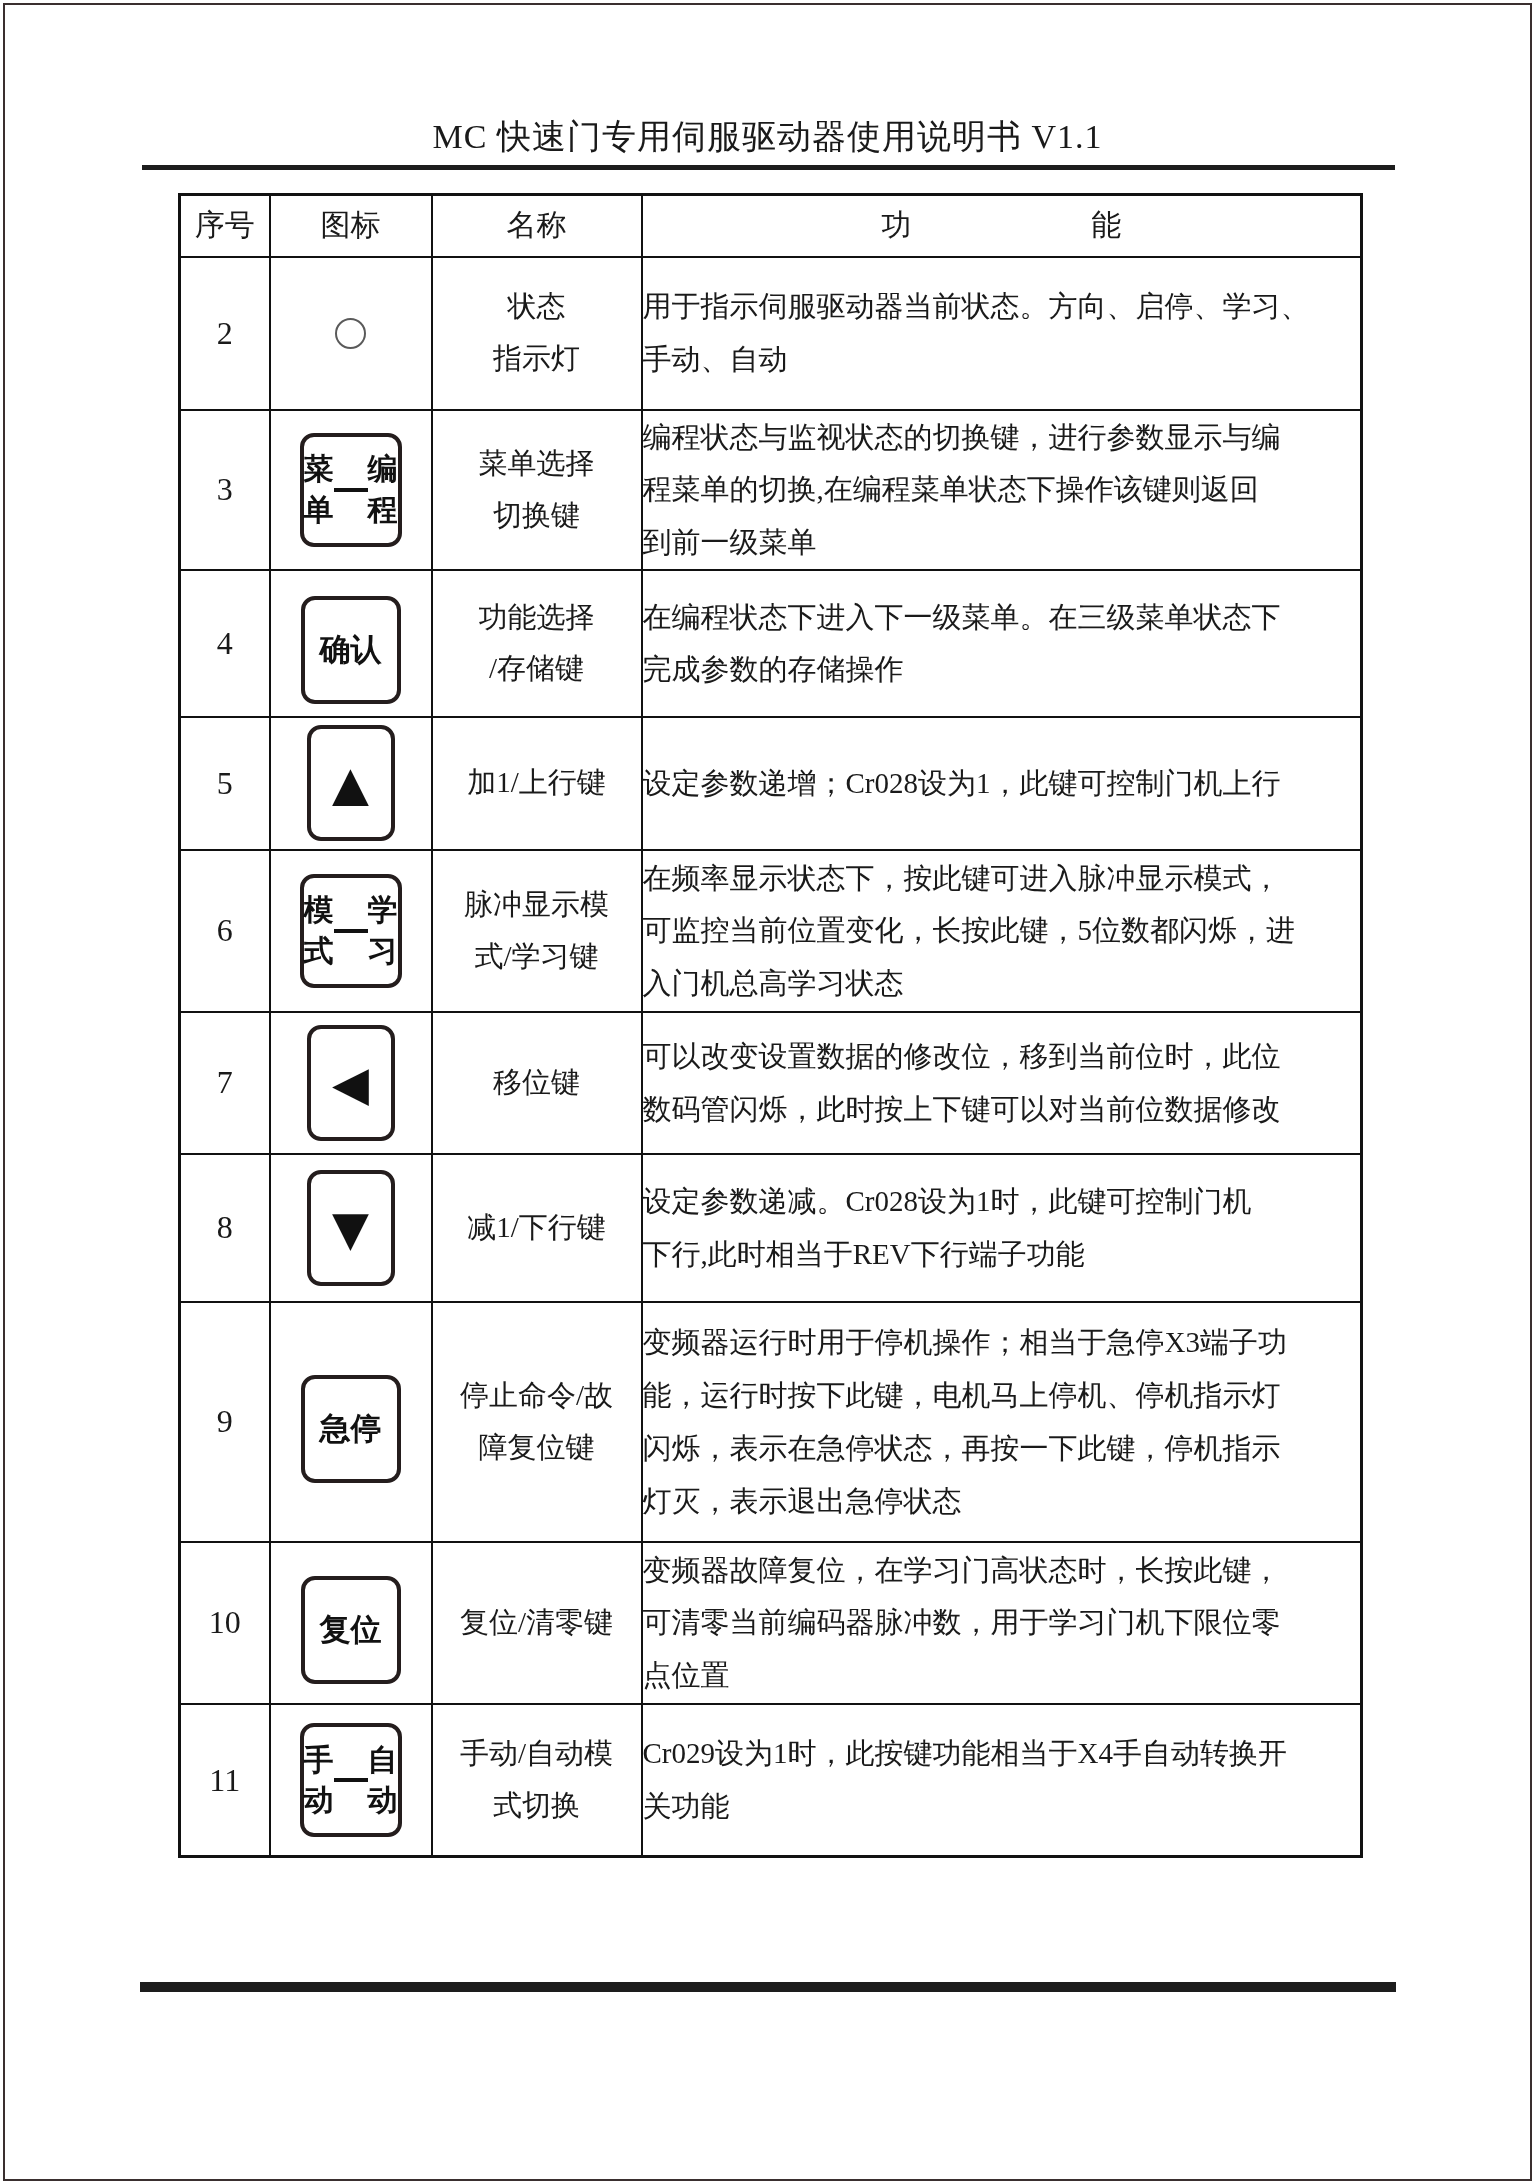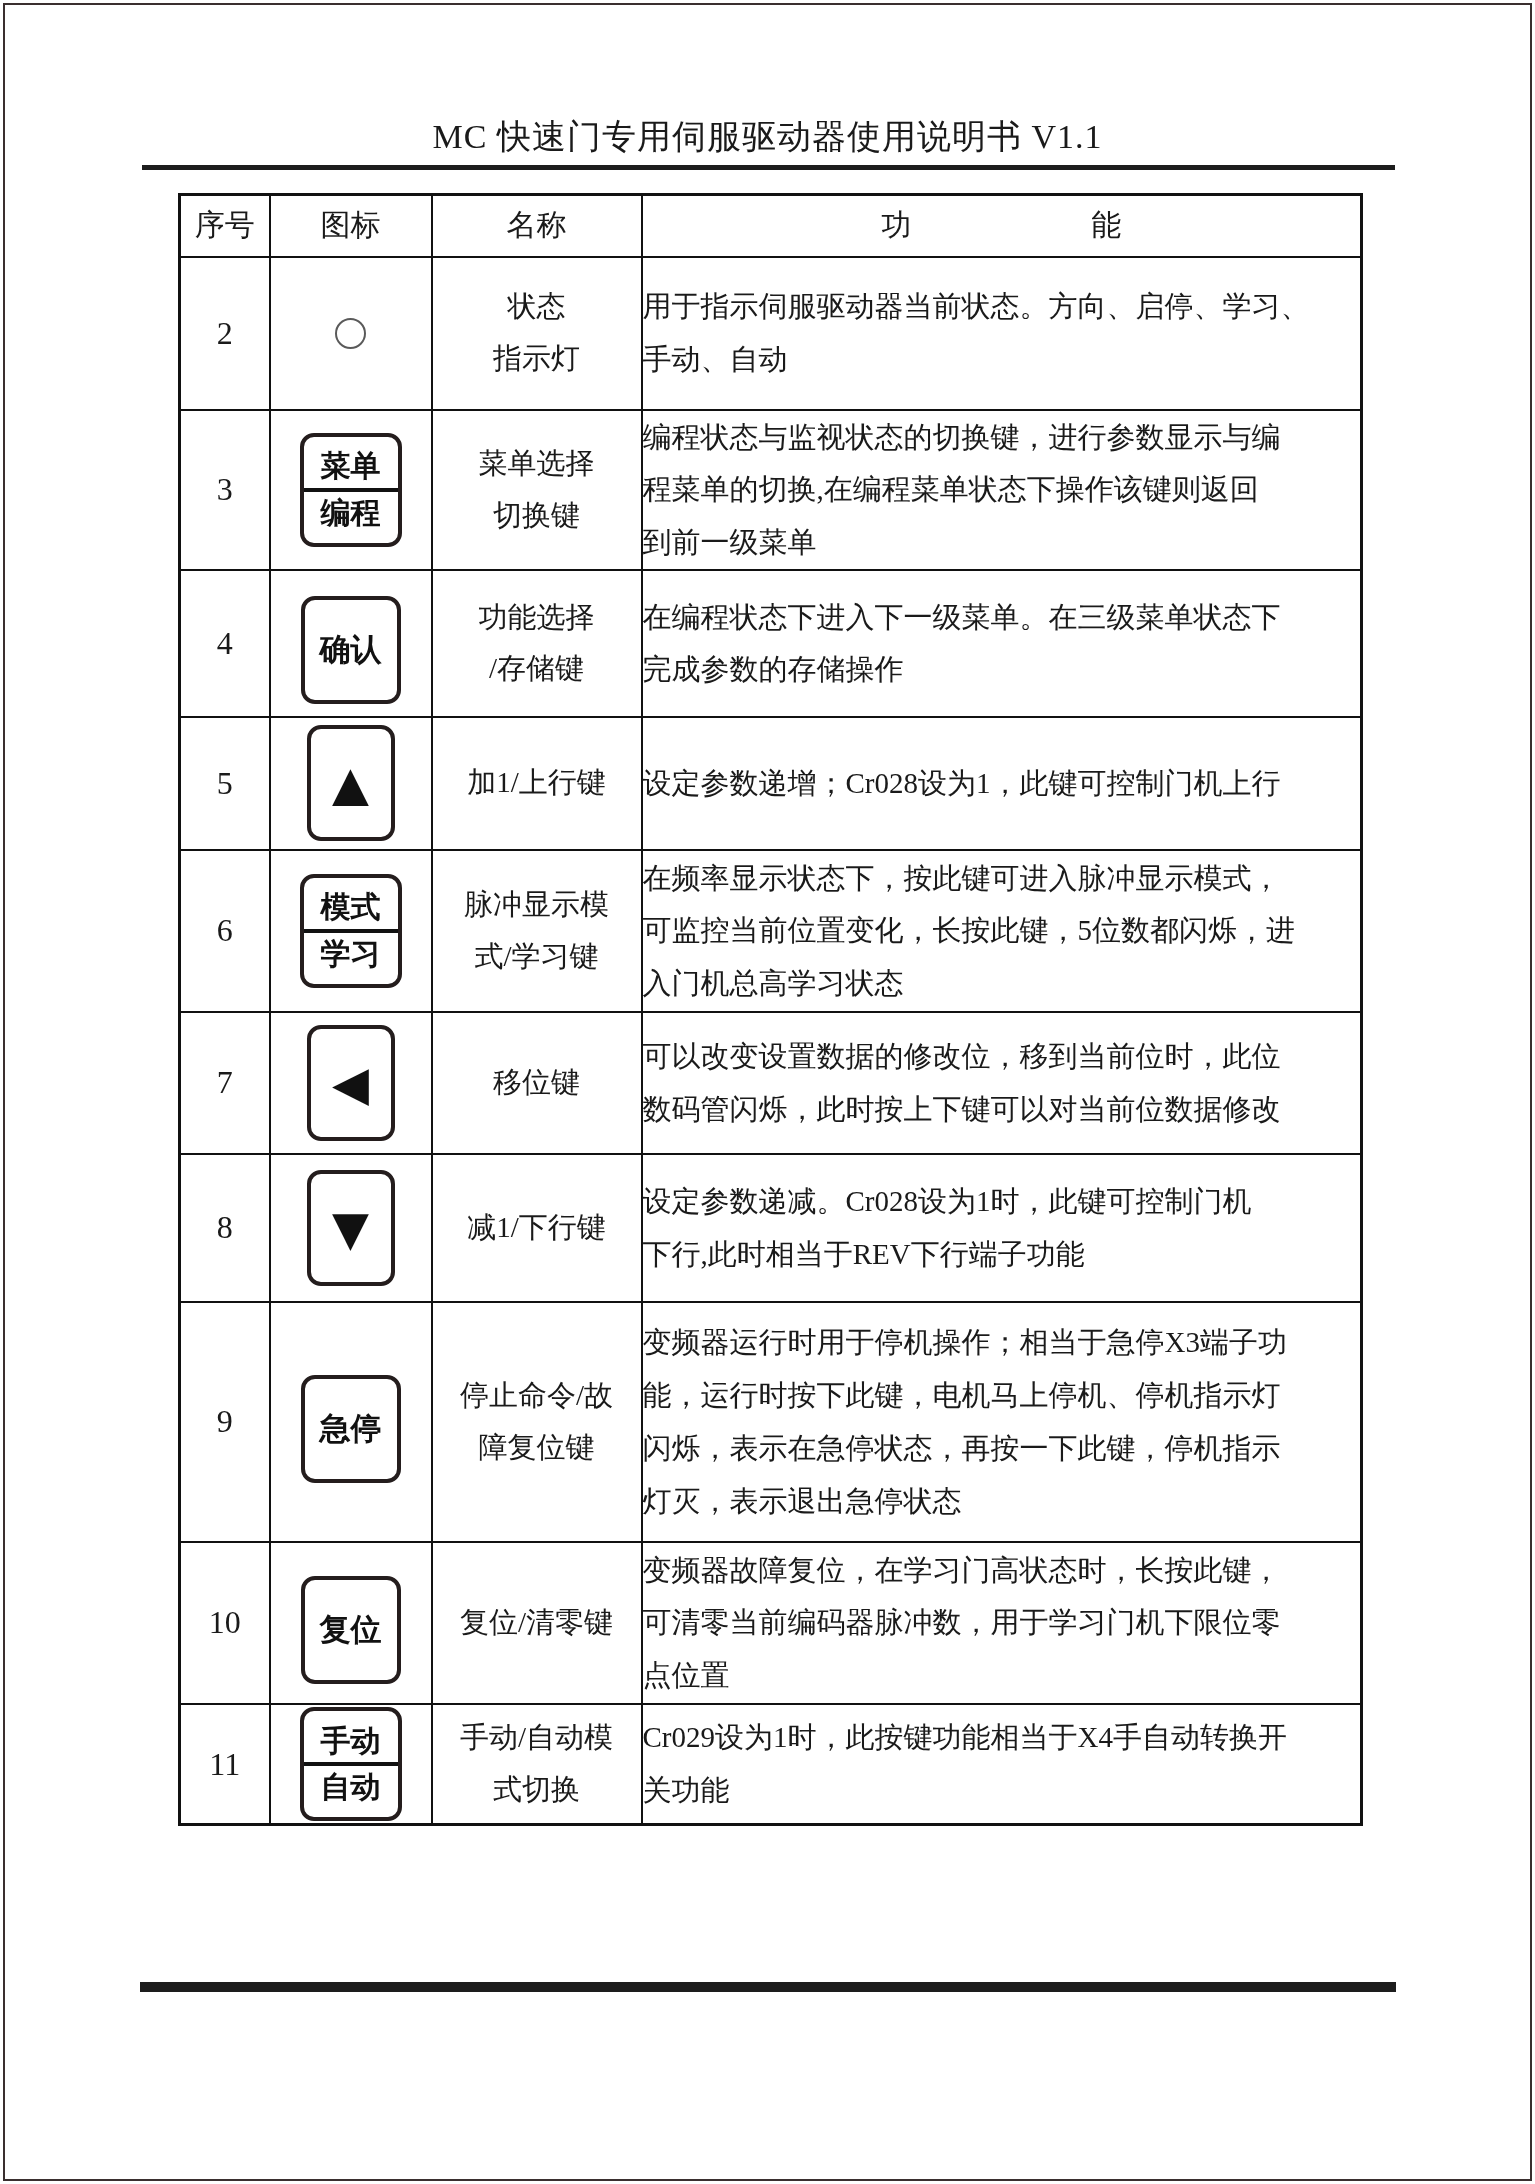--- a/index.html
+++ b/index.html
@@ -21,21 +21,21 @@
   }
   .doc-table td { border:2px solid #111; vertical-align:middle; padding:0; }
   .hdr { text-align:center; font-size:30px; }
   .c-no   { text-align:center; font-size:32px; }
   .c-name { text-align:center; font-size:29px; line-height:1.78; white-space:pre-line; }
   .c-func { font-size:29px; line-height:1.82; white-space:pre-line; padding:8px 16px 8px 22px; }
 
   .btn {
     box-sizing:border-box; margin:0 auto;
     border:4px solid #241d1d; border-radius:14px;
-    display:flex; flex-direction:column; align-items:center; justify-content:center;
+    display:flex; flex-direction:row; align-items:center; justify-content:center;
     font-family:"Liberation Sans","DejaVu Sans",sans-serif; font-weight:bold; color:#111;
     background:#fff;
   }
   .btn-split  { width:102px; height:114px; font-size:30px; }
   .btn-split .lbl { line-height:1.35; }
   .btn-divider { display:block; width:100%; height:4px; background:#111; margin:1px 0; }
   .btn-single { width:100px; height:108px; font-size:31px;margin-top:14px; }
   .btn-tri    { width:88px;  height:116px; font-size:48px; font-family:"DejaVu Sans",sans-serif; }
   .btn-tri .glyph { line-height:1; }
 
@@ -185,21 +185,21 @@
       <div class="btn btn-single">
         <span class="lbl">复位</span>
       </div>
     </td>
     <td class="c-name">复位/清零键</td>
     <td class="c-func">变频器故障复位，在学习门高状态时，长按此键，
 可清零当前编码器脉冲数，用于学习门机下限位零
 点位置</td>
   </tr>
 
-  <tr style="height:121px">
+  <tr style="height:153px">
     <td class="c-no">11</td>
     <td class="c-icon">
       <div class="btn btn-split">
         <span class="lbl">手动</span>
         <span class="btn-divider"></span>
         <span class="lbl">自动</span>
       </div>
     </td>
     <td class="c-name">手动/自动模
 式切换</td>

